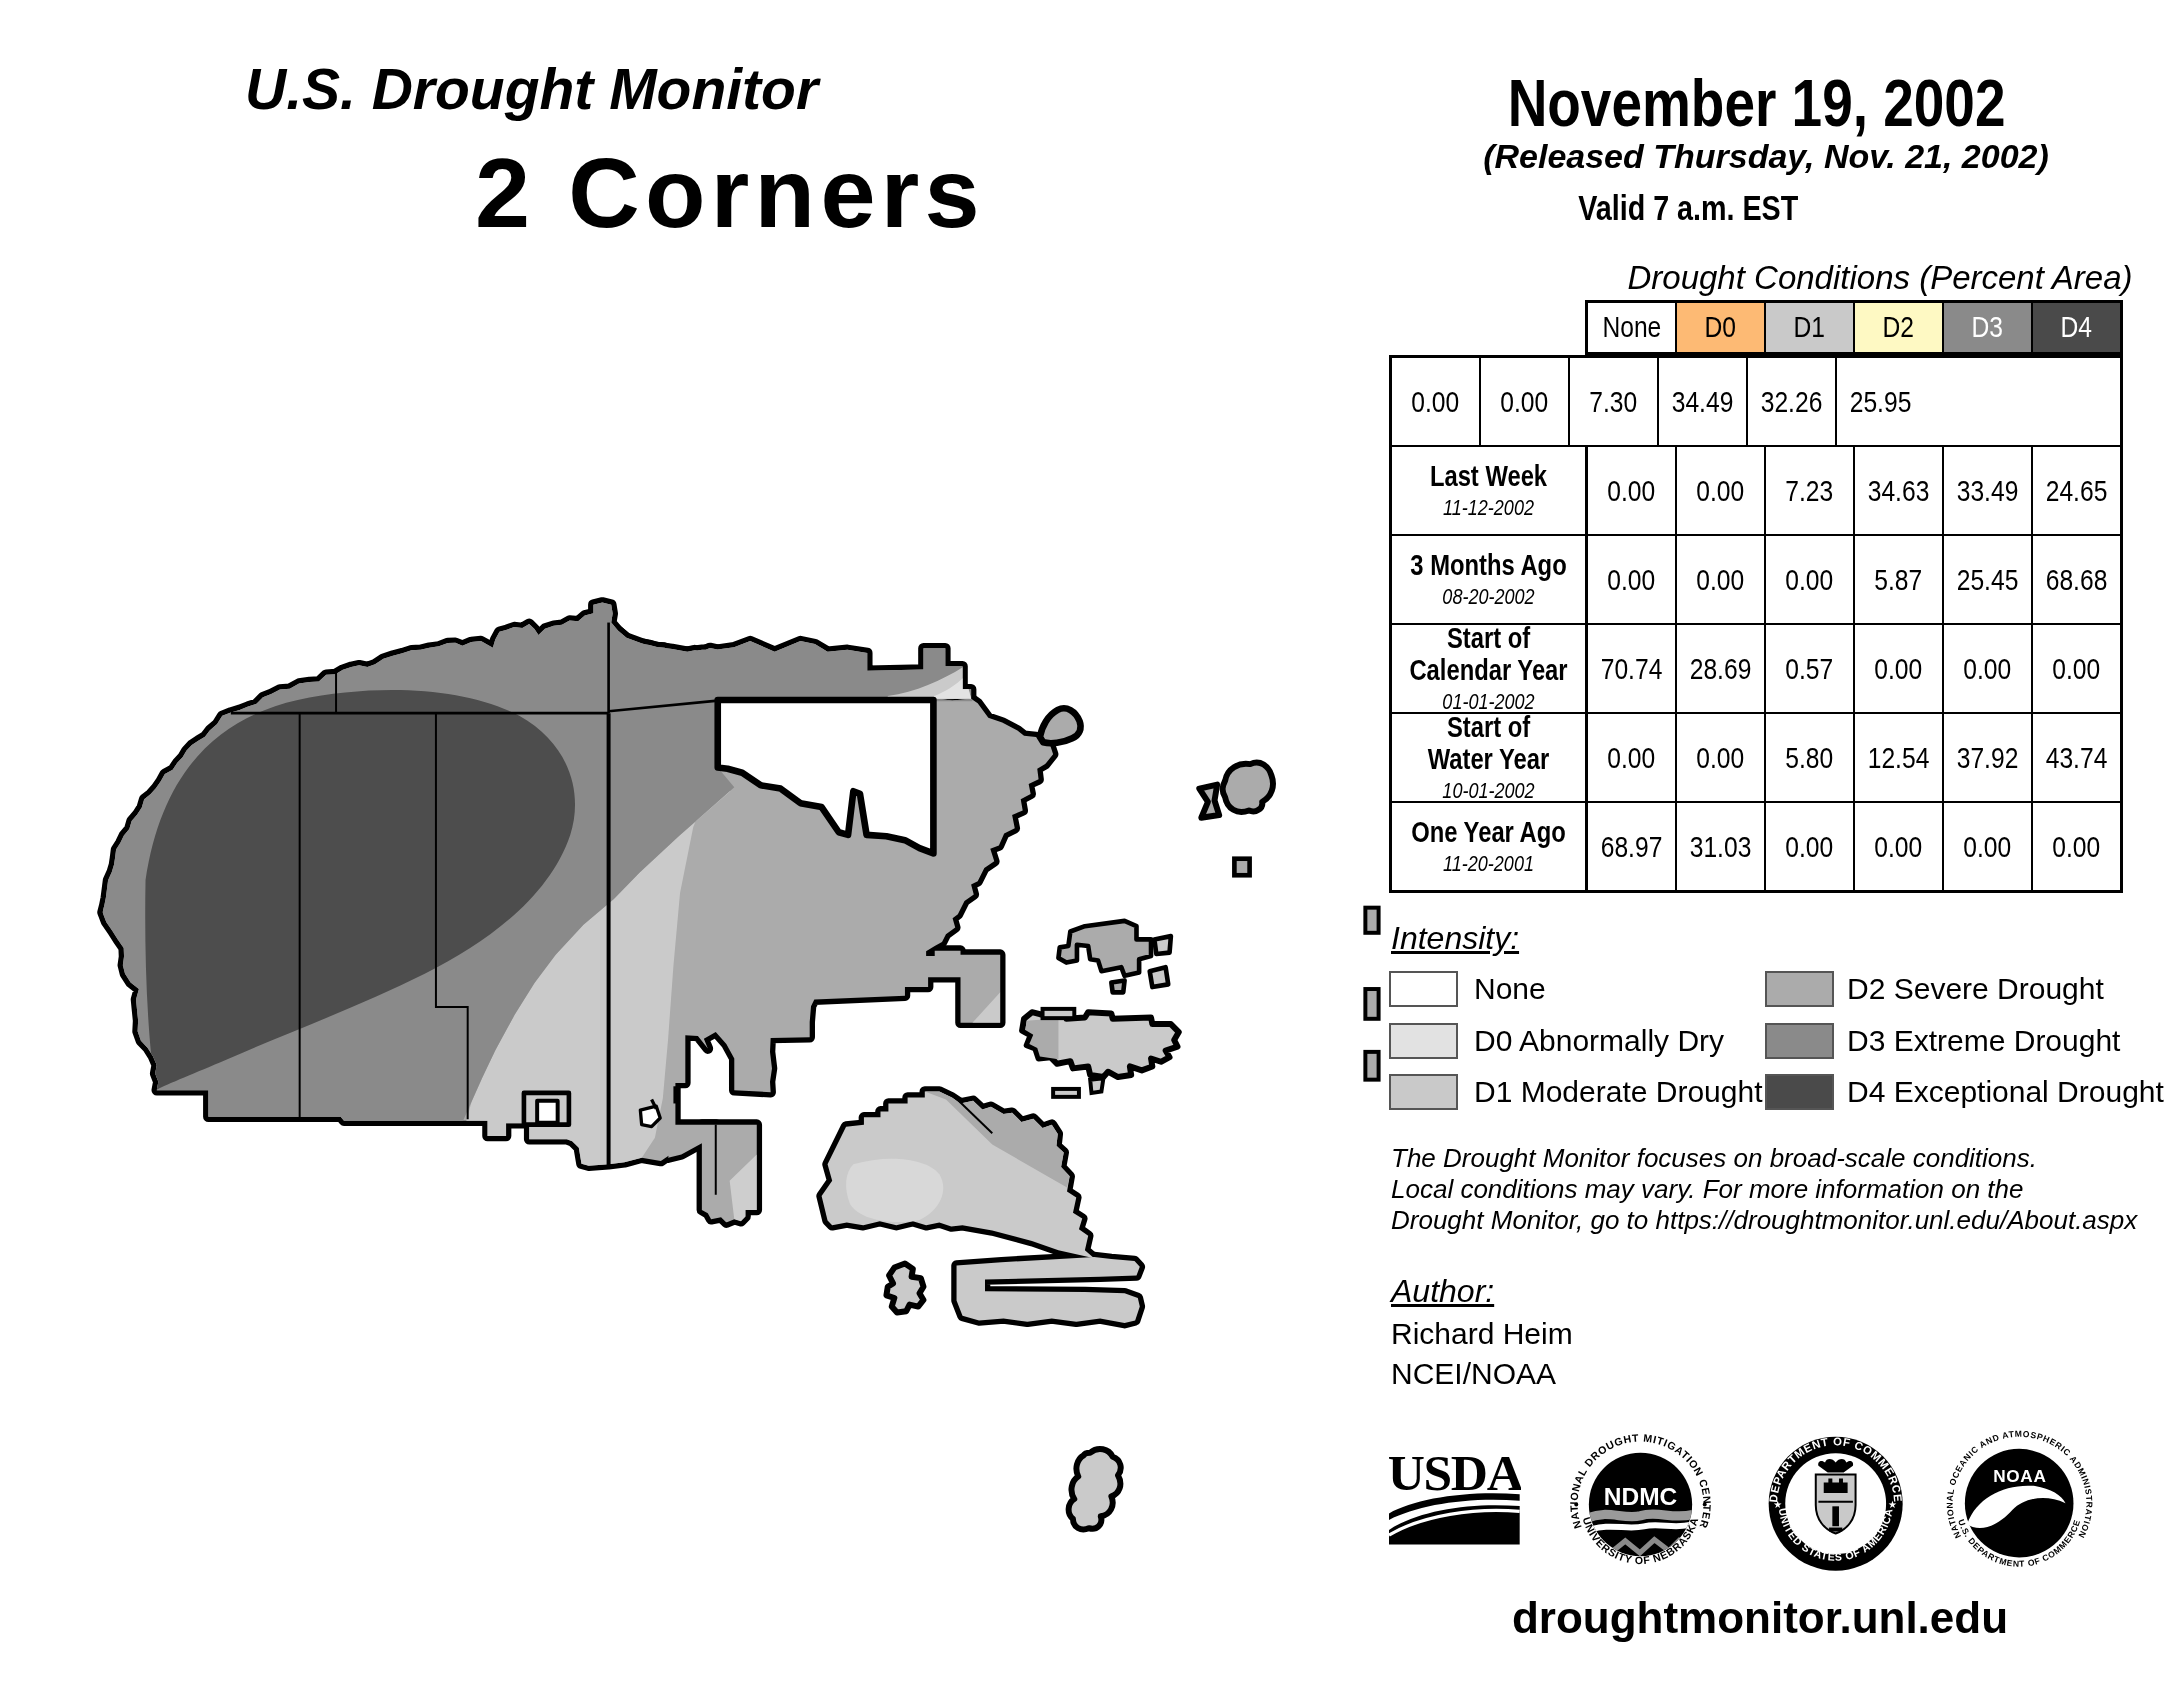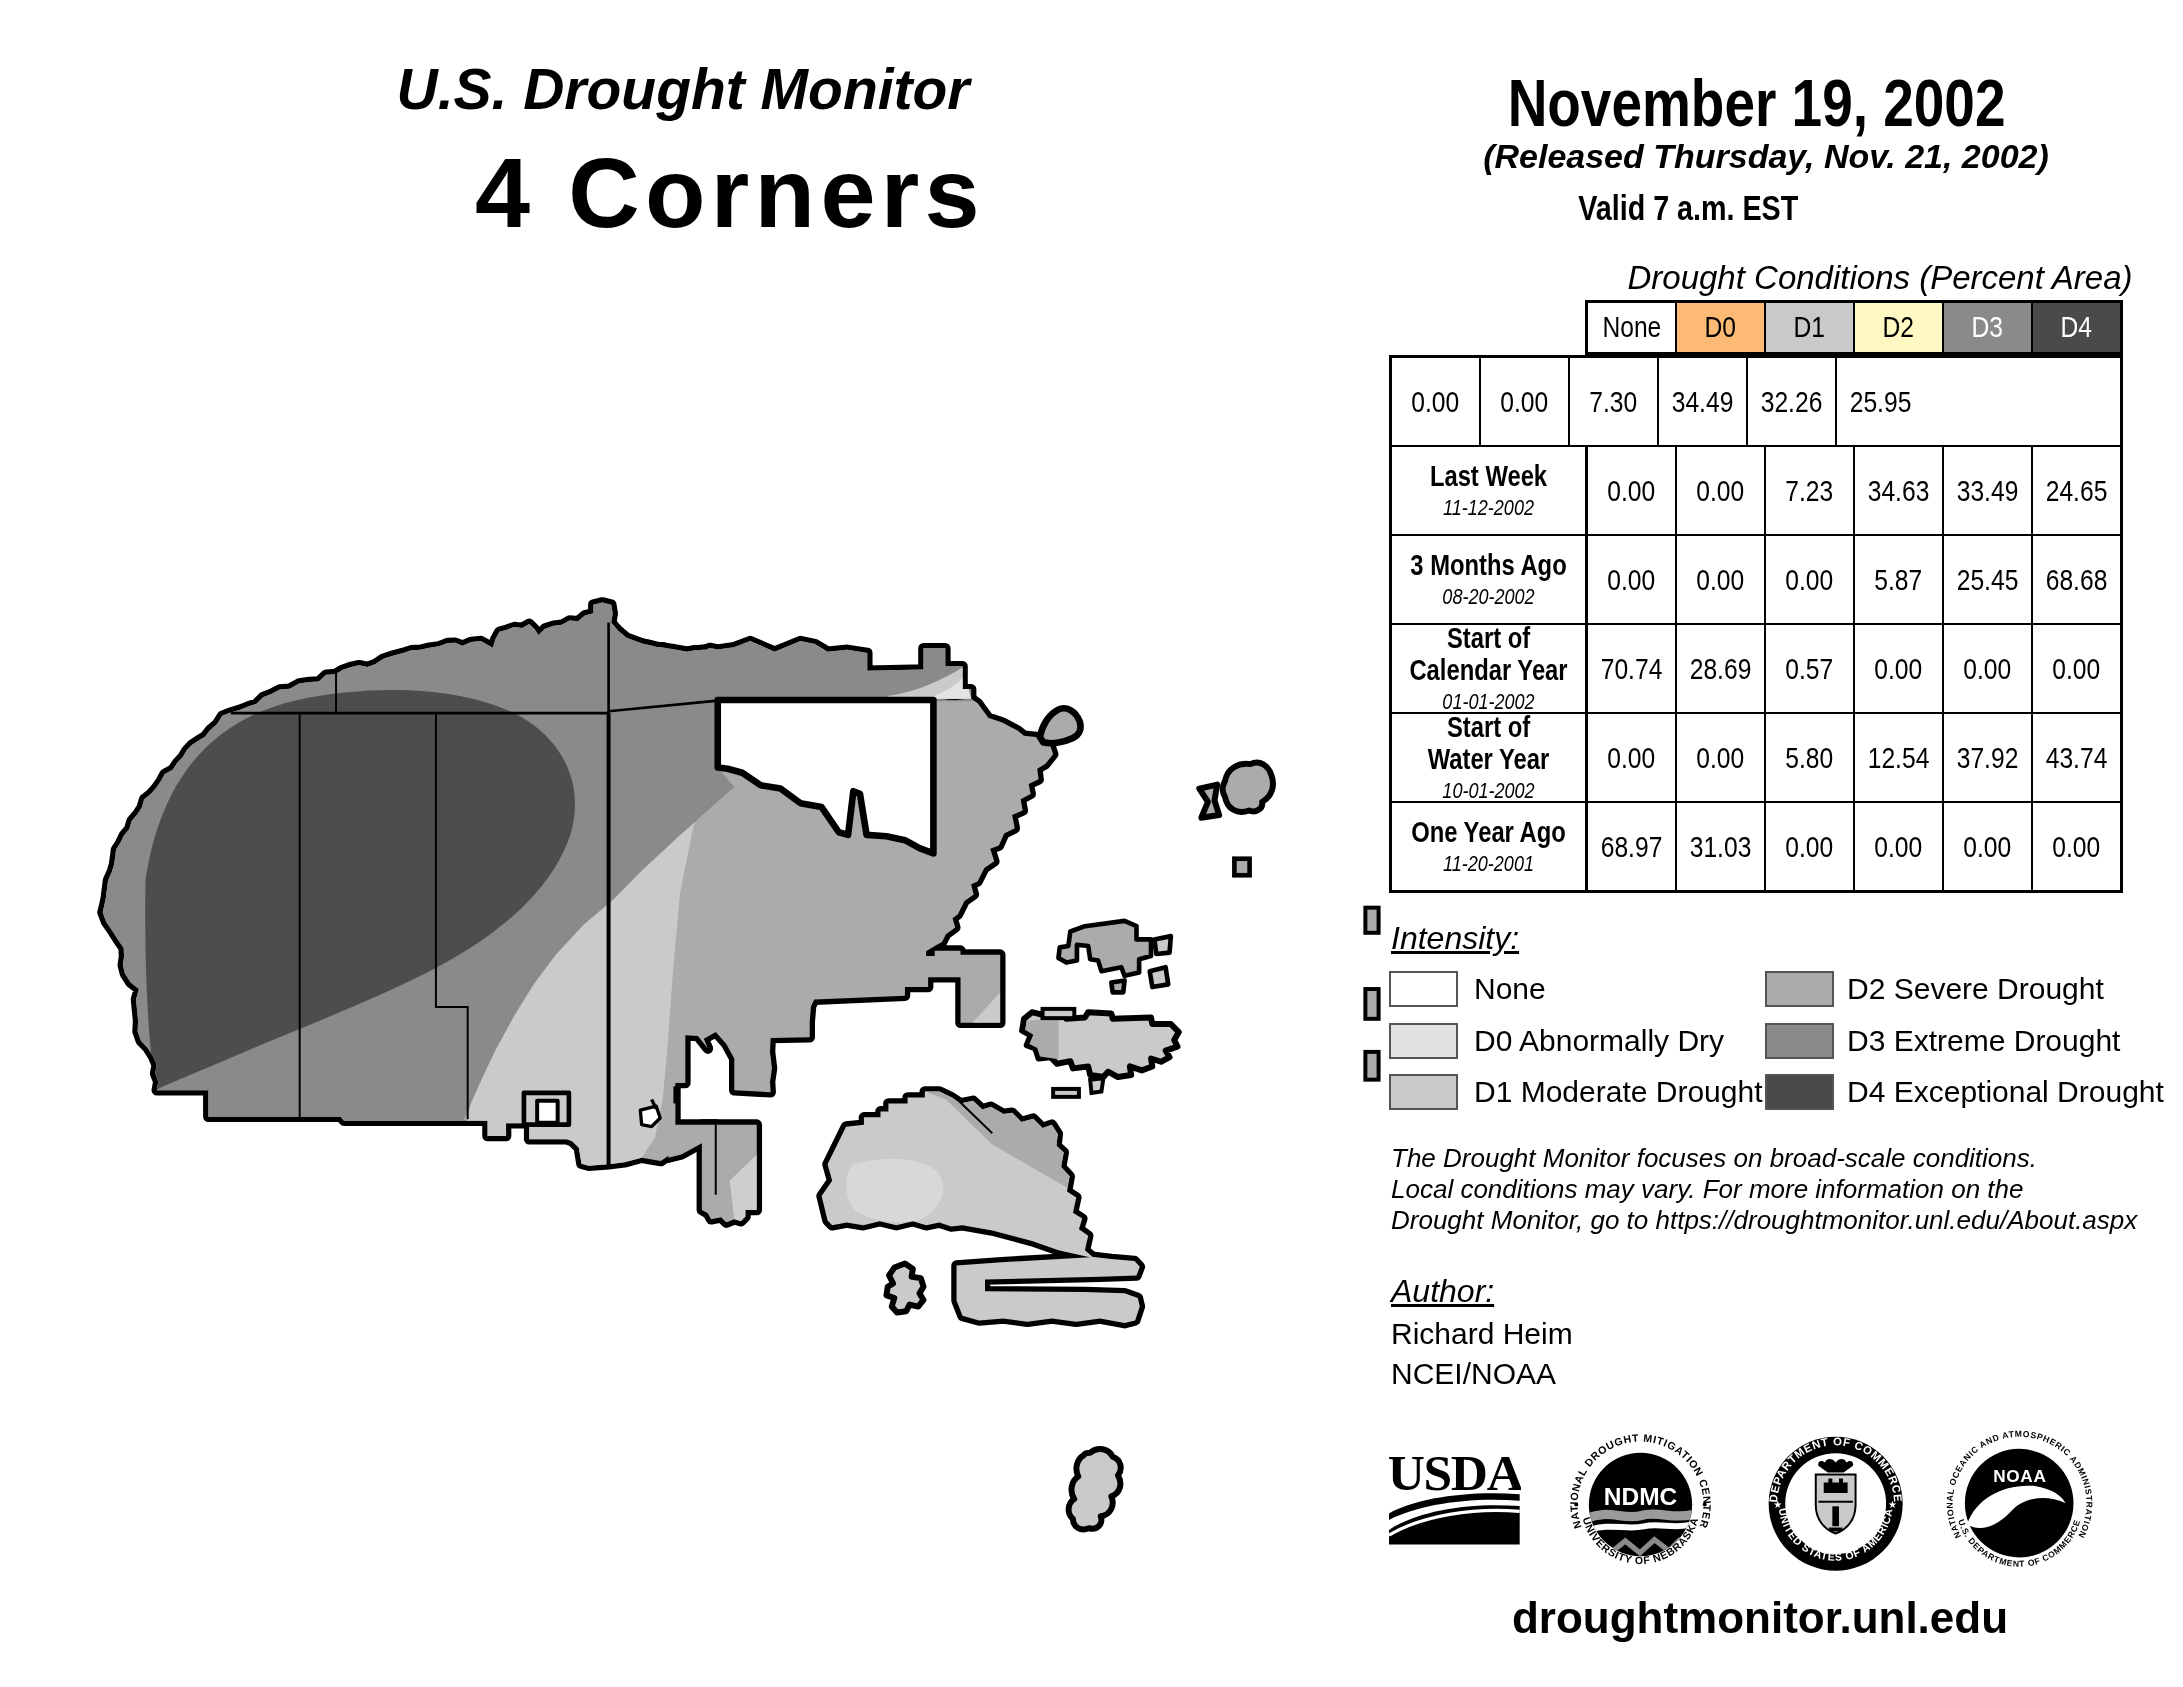--- a/index.html
+++ b/index.html
@@ -122,23 +122,23 @@
 
   <path fill="#cacaca" stroke="#000" stroke-width="9" stroke-linejoin="round" d="M1648,2196 C1660,2186 1676,2190 1682,2202 C1694,2206 1698,2220 1690,2230 C1698,2244 1692,2258 1680,2262 C1686,2276 1678,2290 1664,2292 C1668,2304 1658,2314 1646,2310 C1634,2316 1622,2308 1622,2296 C1612,2288 1614,2272 1624,2266 C1616,2254 1620,2238 1630,2232 C1624,2220 1628,2206 1638,2200 C1640,2196 1644,2196 1648,2196 Z"></path>
 
   <g fill="#ababab" stroke="#000" stroke-width="6">
     <rect x="2064" y="1372" width="20" height="38"></rect>
     <rect x="2064" y="1495" width="20" height="45"></rect>
     <rect x="2064" y="1590" width="20" height="42"></rect>
   </g>
 </svg>
 
-<div class="abs" style="left:253px;top:56px;width:860px;text-align:center;font-size:57px;font-weight:bold;font-style:italic;">U.S. Drought Monitor</div>
-
-<div class="abs" style="left:300px;top:136px;width:860px;text-align:center;font-size:99px;font-weight:bold;letter-spacing:5.3px;">4 Corners</div>
+<div class="abs" style="left:245px;top:56px;width:860px;text-align:left;font-size:57px;font-weight:bold;font-style:italic;">U.S. Drought Monitor</div>
+
+<div class="abs" style="left:300px;top:136px;width:860px;text-align:center;font-size:99px;font-weight:bold;letter-spacing:5.3px;">2 Corners</div>
 
 <div class="abs" style="left:1327px;top:64px;width:860px;text-align:center;font-size:67px;font-weight:bold;"><span class="nw">November 19, 2002</span></div>
 
 <div class="abs" style="left:1336px;top:137px;width:860px;text-align:center;font-size:34px;font-weight:bold;font-style:italic;">(Released Thursday, Nov. 21, 2002)</div>
 
 <div class="abs" style="left:1258px;top:188px;width:860px;text-align:center;font-size:35px;font-weight:bold;"><span class="nw">Valid 7 a.m. EST</span></div>
 
 <div class="abs" style="left:1450px;top:259px;width:860px;text-align:center;font-size:33px;font-style:italic;">Drought Conditions (Percent Area)</div>
 
 <div class="abs" style="left:1585px;top:300px;display:flex;border:3.3px solid #000;box-sizing:border-box;height:55px;">

